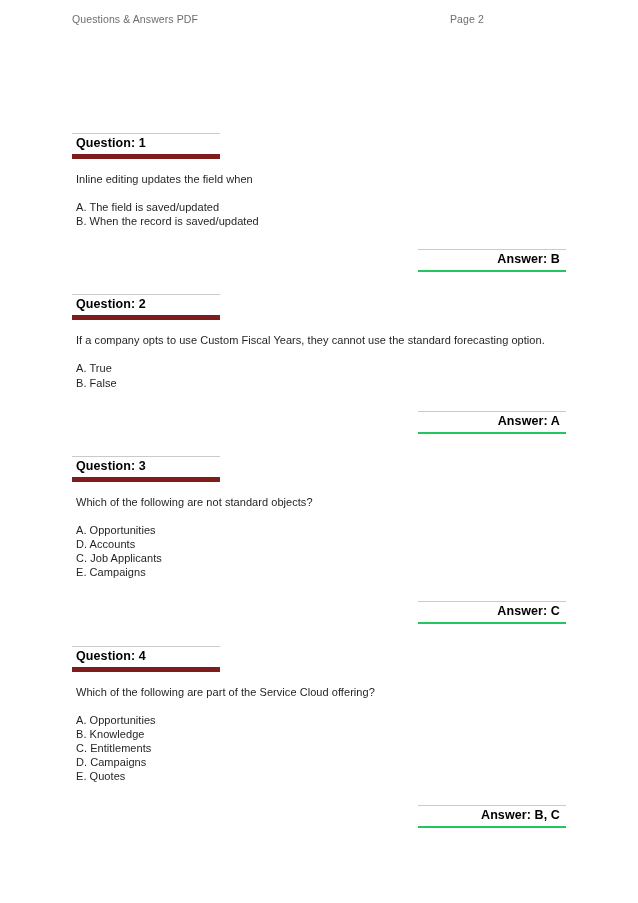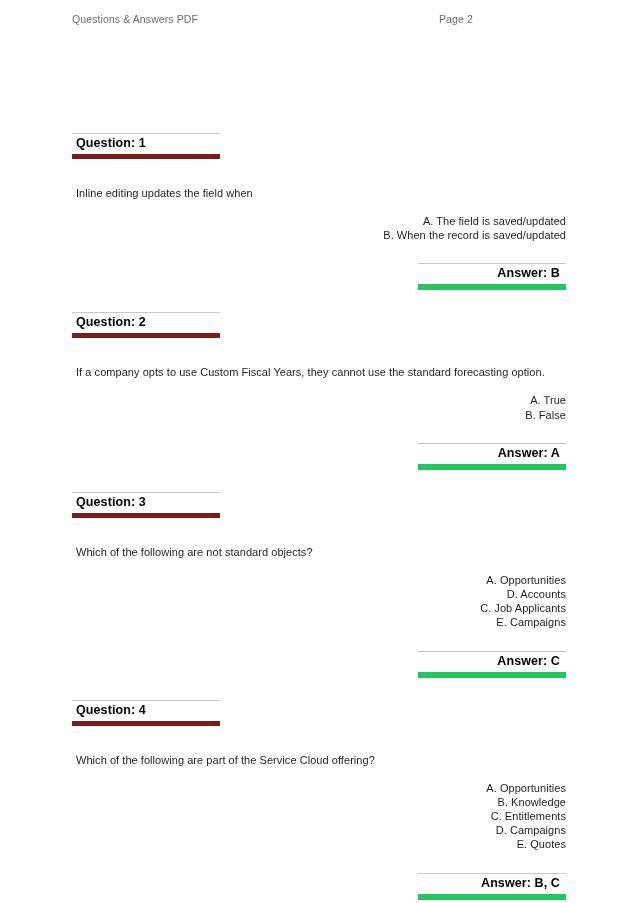--- a/index.html
+++ b/index.html
@@ -34,21 +34,21 @@
     align-items: center;
   }
   .page-header .hdr-left {
     font-size: 10.5px;
     color: #6d6e71;
     letter-spacing: 0.1px;
     white-space: nowrap;
   }
   .page-header .hdr-right {
     position: absolute;
-    left: 367px;
+    left: 378px;
     font-size: 10.5px;
     color: #6d6e71;
     letter-spacing: 0.1px;
     white-space: nowrap;
   }
 
   
   .content {
     position: absolute;
     top: 133px;
@@ -68,52 +68,51 @@
     padding: 2px 0 3px 4px;
     box-sizing: border-box;
     font-size: 12.5px;
     font-weight: bold;
     color: #000000;
     letter-spacing: 0.1px;
     line-height: 15px;
   }
 
   .question-text {
-    margin-top: 27px;
+    margin-top: 13px;
     padding-left: 4px;
     font-size: 11px;
     line-height: 14px;
     color: #231f20;
     letter-spacing: 0.05px;
   }
 
   .option-list {
     margin: 0;
     padding: 0;
     list-style: none;
     margin-top: 14px;
     padding-left: 4px;
-    text-align: right;
   }
   .option-list li {
     font-size: 11px;
     line-height: 14.2px;
     color: #231f20;
     letter-spacing: 0.05px;
     white-space: nowrap;
   }
 
   .answer-row {
     display: flex;
     justify-content: flex-end;
   }
   .answer-box {
     width: 148px;
     border-top: 1px solid #c9cacb;
-    border-bottom: 6px solid #22c55e;
+    border-bottom: 2px solid #22c55e;
     padding: 2px 6px 3px 0;
     box-sizing: border-box;
     text-align: right;
     font-size: 12.5px;
     font-weight: bold;
     color: #000000;
     line-height: 15px;
     letter-spacing: 0.1px;
   }
 

